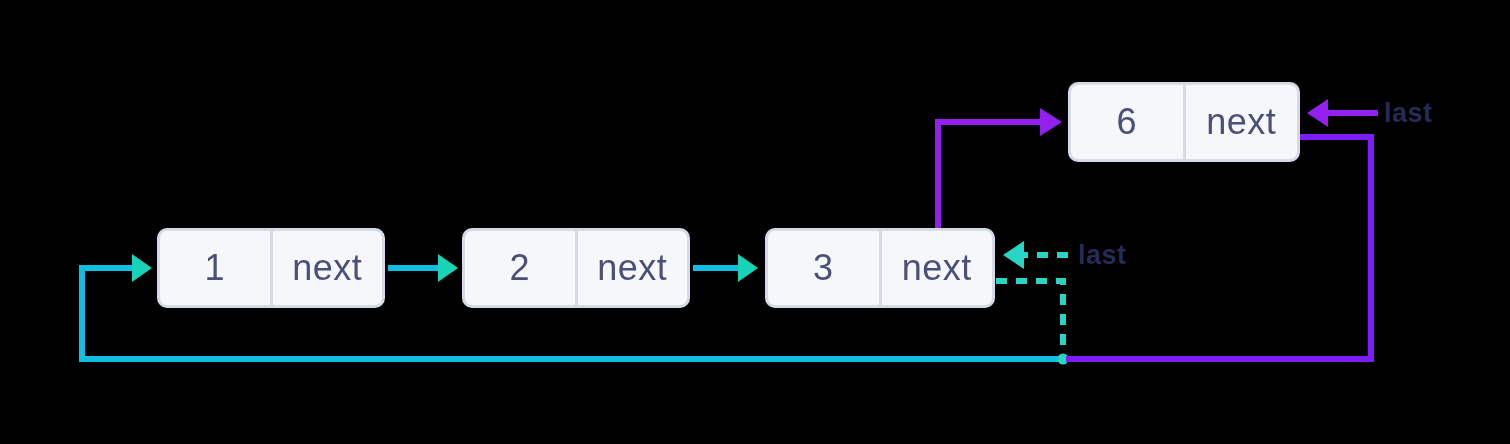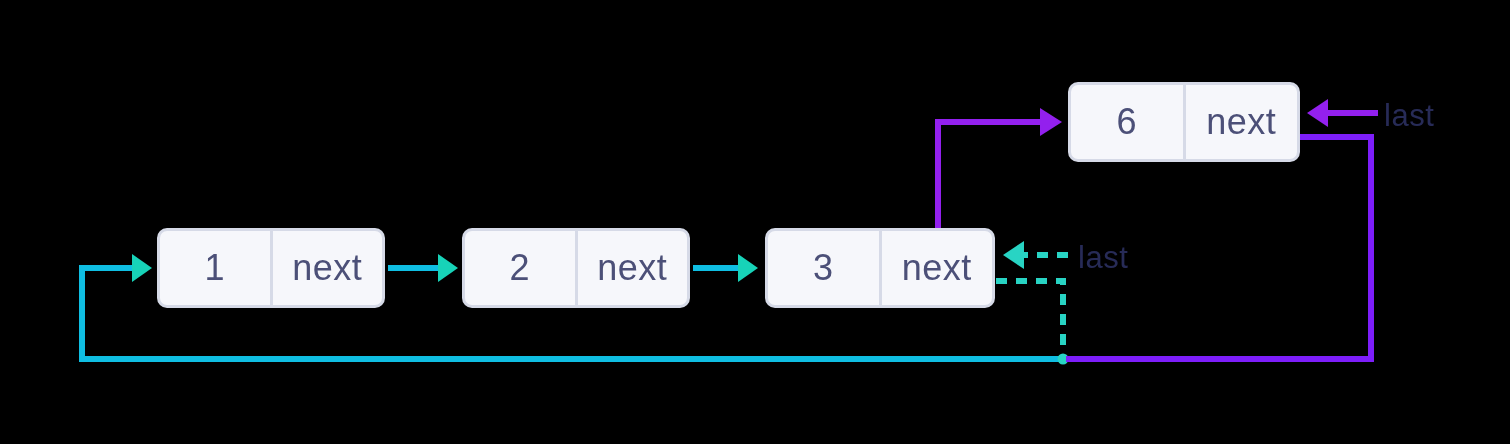--- a/index.html
+++ b/index.html
@@ -35,21 +35,21 @@
   .cell{
     flex:1;display:flex;align-items:center;justify-content:center;
     font-size:36px;font-weight:500;color:var(--node-text);letter-spacing:.5px;
   }
   .cell.value{border-right:3px solid var(--node-border);}
   .pos-n1{left:157px;top:228px;}
   .pos-n2{left:462px;top:228px;}
   .pos-n3{left:765px;top:228px;width:230px;}
   .pos-n6{left:1068px;top:82px;width:232px;}
   .last-label{
-    position:absolute;font-size:31px;font-weight:400;line-height:1;
+    position:absolute;font-size:27px;font-weight:700;line-height:1;
     color:var(--label-text);letter-spacing:.5px;
   }
   .pos-last-new{left:1384px;top:100px;}
   .pos-last-old{left:1078px;top:242px;}
 </style>
 </head>
 <body>
 
 <div class="stage">
 

